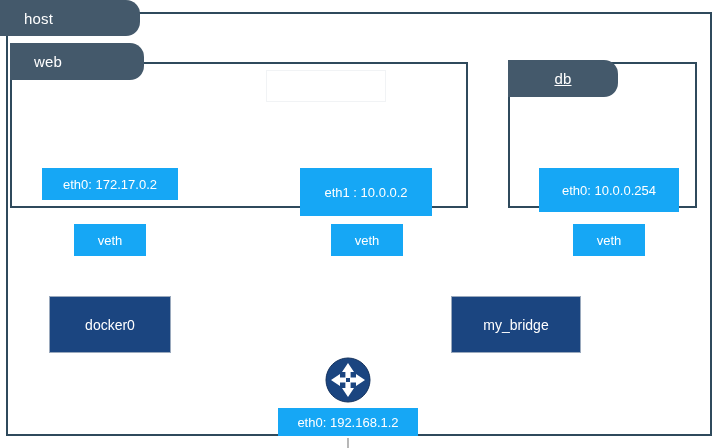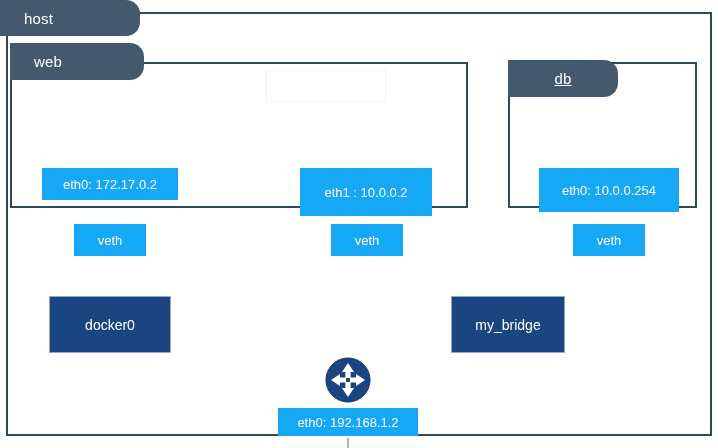--- a/index.html
+++ b/index.html
@@ -166,21 +166,21 @@
   </div>
 
   <div class="iface" style="left:573px; top:224px; width:72px; height:32px;">
     <span>veth</span>
   </div>
 
   <div class="bridge" style="left:49px; top:296px; width:122px; height:57px;">
     <span>docker0</span>
   </div>
 
-  <div class="bridge" style="left:451px; top:296px; width:114px; height:57px;">
+  <div class="bridge" style="left:451px; top:296px; width:130px; height:57px;">
     <span>my_bridge</span>
   </div>
 
   <div class="router-icon" style="left:325px; top:357px;">
     <svg viewBox="0 0 46 46" width="46" height="46">
       <circle cx="23" cy="23" r="22" fill="#1b4580" stroke="#12305c" stroke-width="1"></circle>
 
       <polygon points="23,6 29,15 25.6,15 25.6,21 20.4,21 20.4,15 17,15" fill="#ffffff"></polygon>
 
       <polygon points="23,40 29,31 25.6,31 25.6,25 20.4,25 20.4,31 17,31" fill="#ffffff"></polygon>

